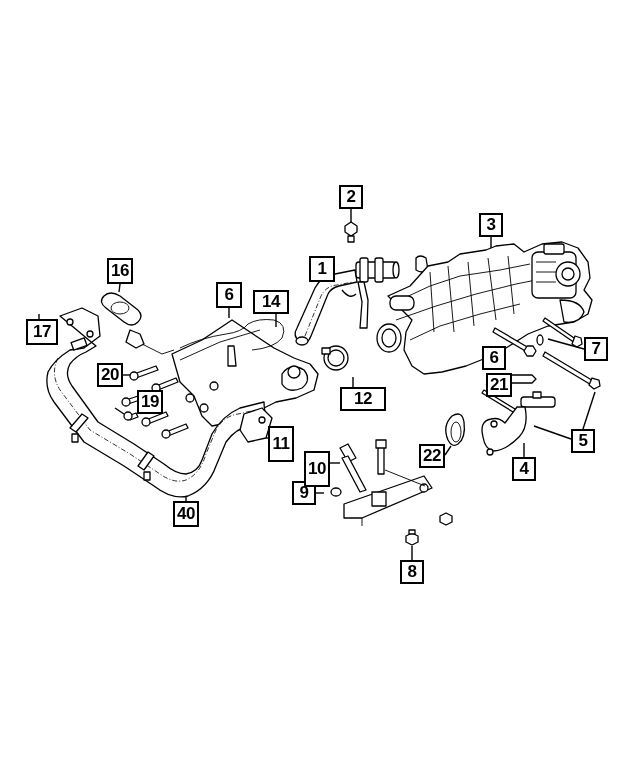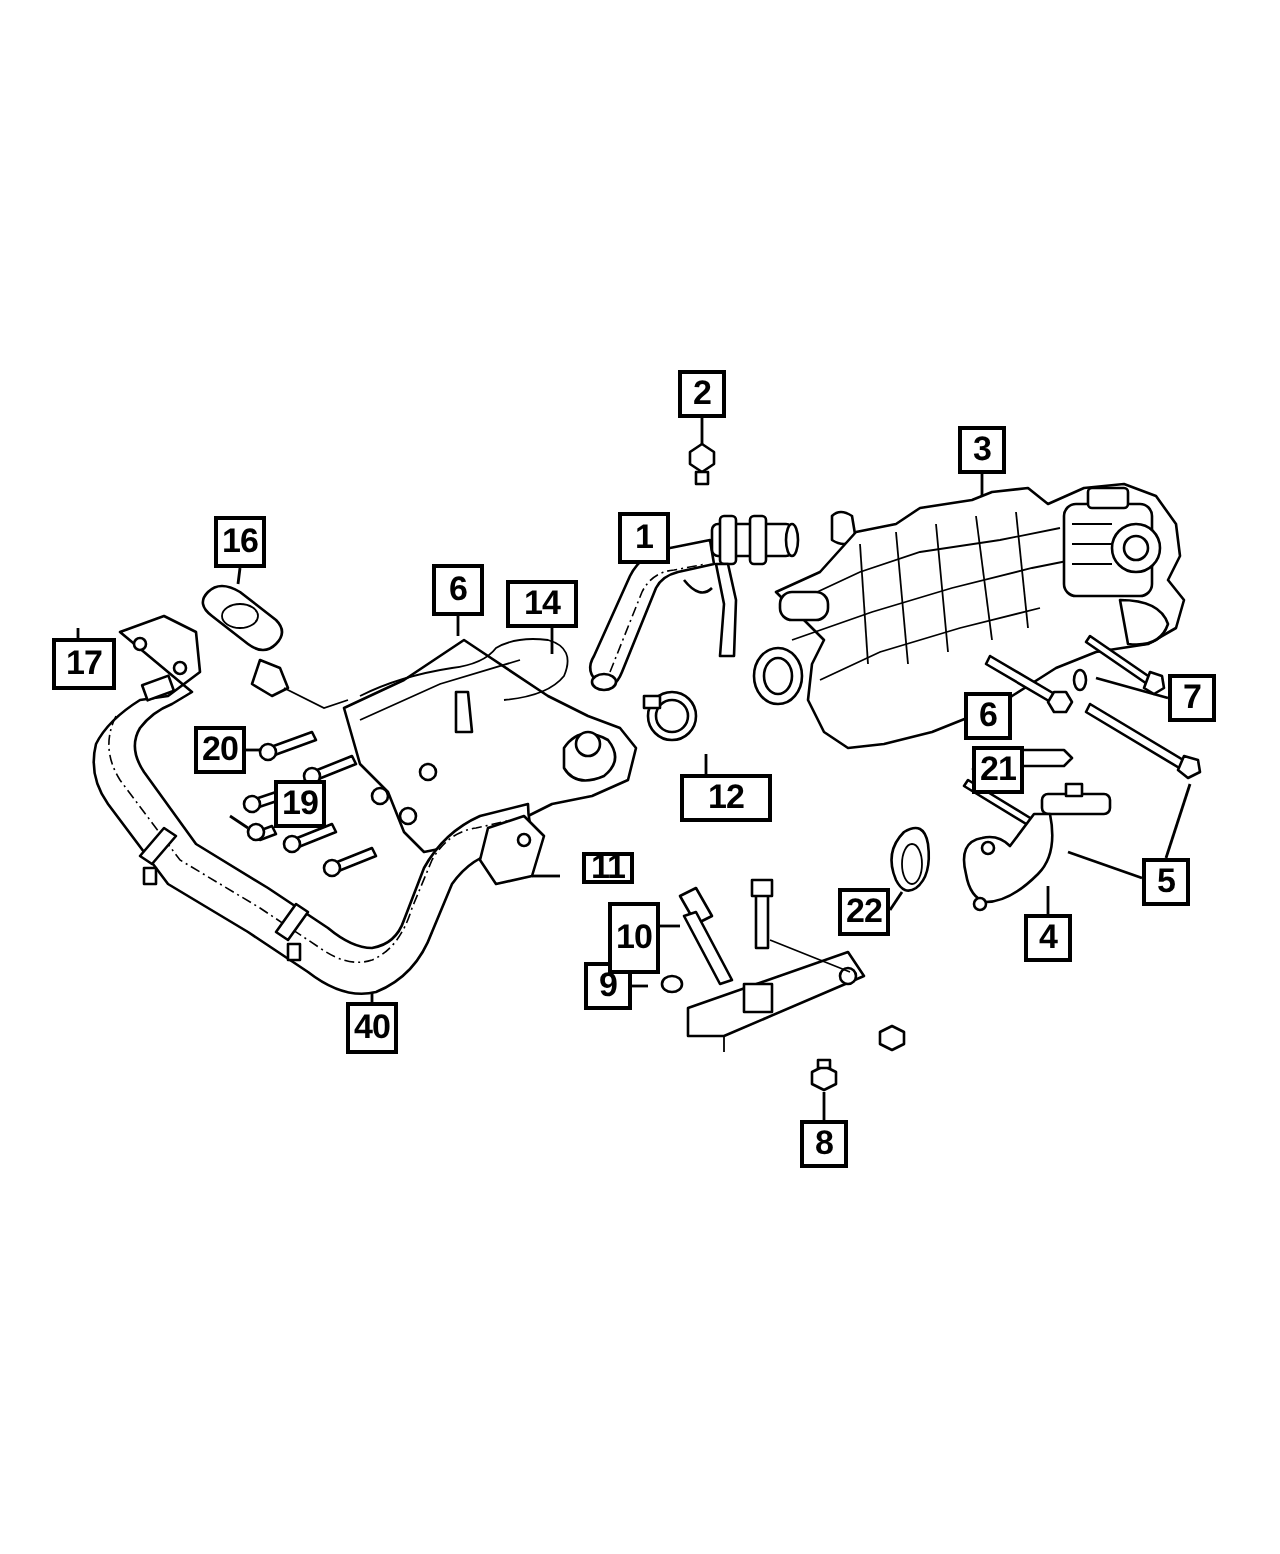--- a/index.html
+++ b/index.html
@@ -197,21 +197,21 @@
 <div class="callout" style="left:309px;top:256px;width:26px;height:26px;">1</div>
 <div class="callout" style="left:339px;top:185px;width:24px;height:24px;">2</div>
 <div class="callout" style="left:479px;top:213px;width:24px;height:24px;">3</div>
 <div class="callout" style="left:512px;top:457px;width:24px;height:24px;">4</div>
 <div class="callout" style="left:571px;top:429px;width:24px;height:24px;">5</div>
 <div class="callout" style="left:482px;top:346px;width:24px;height:24px;">6</div>
 <div class="callout" style="left:584px;top:337px;width:24px;height:24px;">7</div>
 <div class="callout" style="left:400px;top:560px;width:24px;height:24px;">8</div>
 <div class="callout" style="left:292px;top:481px;width:24px;height:24px;">9</div>
 <div class="callout" style="left:304px;top:451px;width:26px;height:36px;">10</div>
-<div class="callout" style="left:291px;top:426px;width:26px;height:16px;">11</div>
+<div class="callout" style="left:268px;top:426px;width:26px;height:36px;">11</div>
 <div class="callout" style="left:340px;top:387px;width:46px;height:24px;">12</div>
 <div class="callout" style="left:253px;top:290px;width:36px;height:24px;">14</div>
 <div class="callout" style="left:216px;top:282px;width:26px;height:26px;">6</div>
 <div class="callout" style="left:107px;top:258px;width:26px;height:26px;">16</div>
 <div class="callout" style="left:26px;top:288px;width:32px;height:26px;margin-top:31px;">17</div>
 <div class="callout" style="left:97px;top:363px;width:26px;height:24px;">20</div>
 <div class="callout" style="left:89px;top:390px;width:26px;height:24px;margin-left:48px;">19</div>
 <div class="callout" style="left:173px;top:501px;width:26px;height:26px;">40</div>
 <div class="callout" style="left:486px;top:373px;width:26px;height:24px;">21</div>
 <div class="callout" style="left:419px;top:444px;width:26px;height:24px;">22</div>

